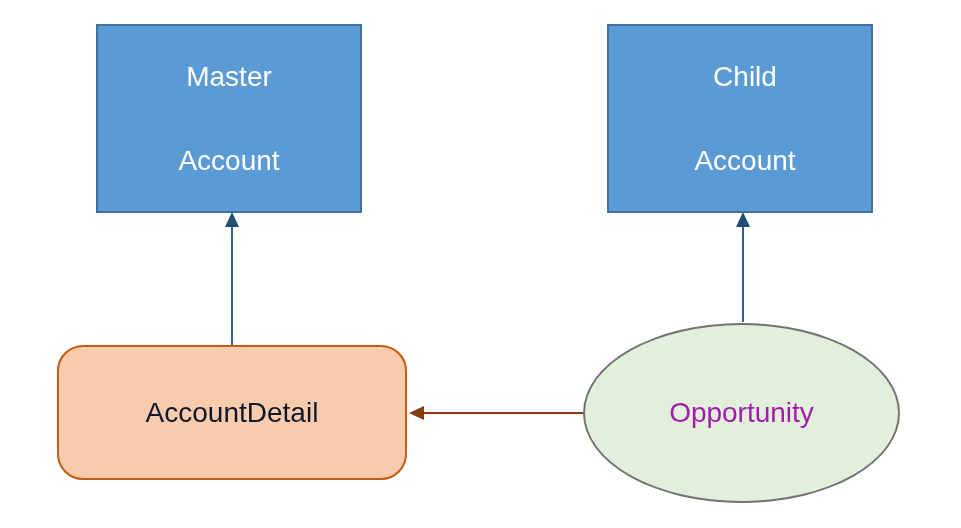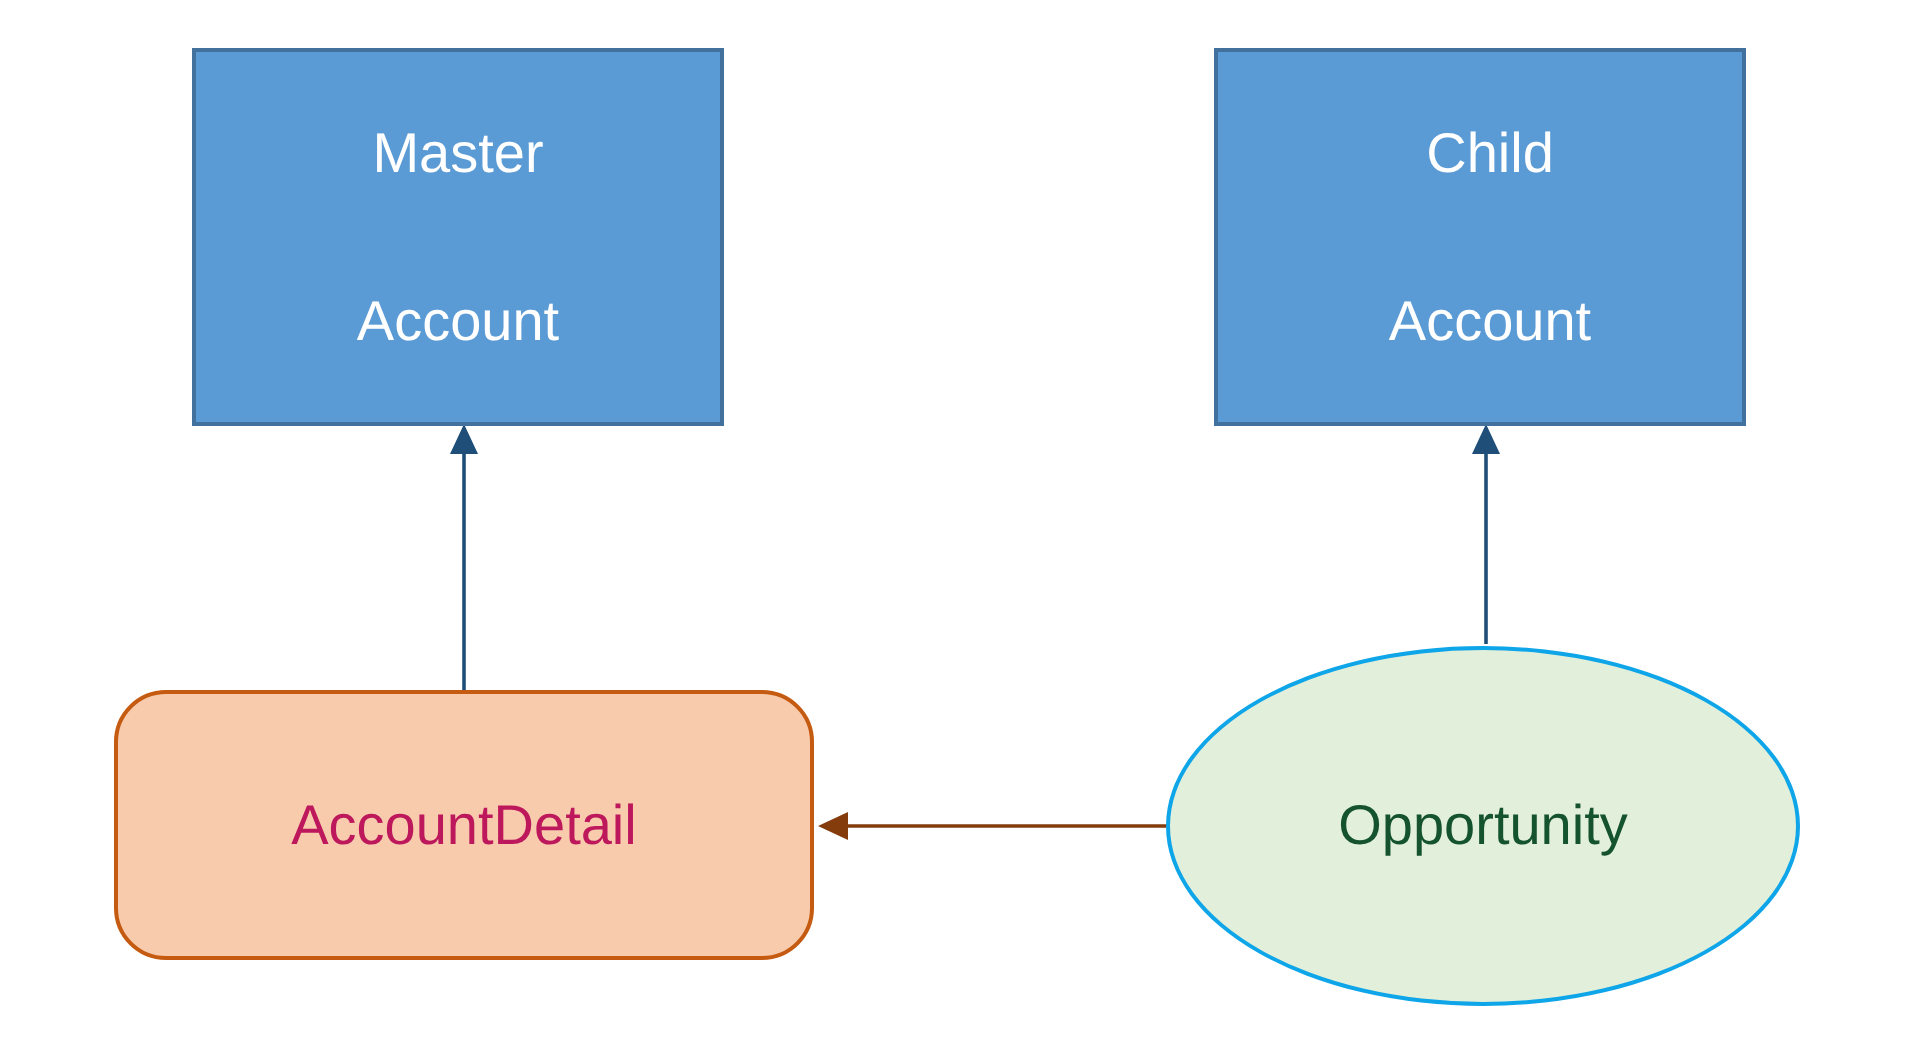--- a/index.html
+++ b/index.html
@@ -39,29 +39,29 @@
   #node-child-account {
     left: 607px; top: 24px;
     width: 266px; height: 189px; padding-left: 10px;
   }
   #node-account-detail {
     left: 57px; top: 345px;
     width: 350px; height: 135px;
     background: #F8CBAD;
     border: 2.5px solid #C55A11;
     border-radius: 26px;
-    color: #be185d;
+    color: #0f172a;
   }
   #node-opportunity {
     left: 583px; top: 323px;
     width: 317px; height: 180px;
     background: #E2EFDA;
-    border: 2px solid #0ea5e9;
+    border: 2px solid #737373;
     border-radius: 50%;
-    color: #14532d;
+    color: #a21caf;
   }
   .edges-layer {
     position: absolute;
     left: 0; top: 0;
     width: 961px;
     height: 528px;
   }
   .node-label-line {
     display: block;
   }

